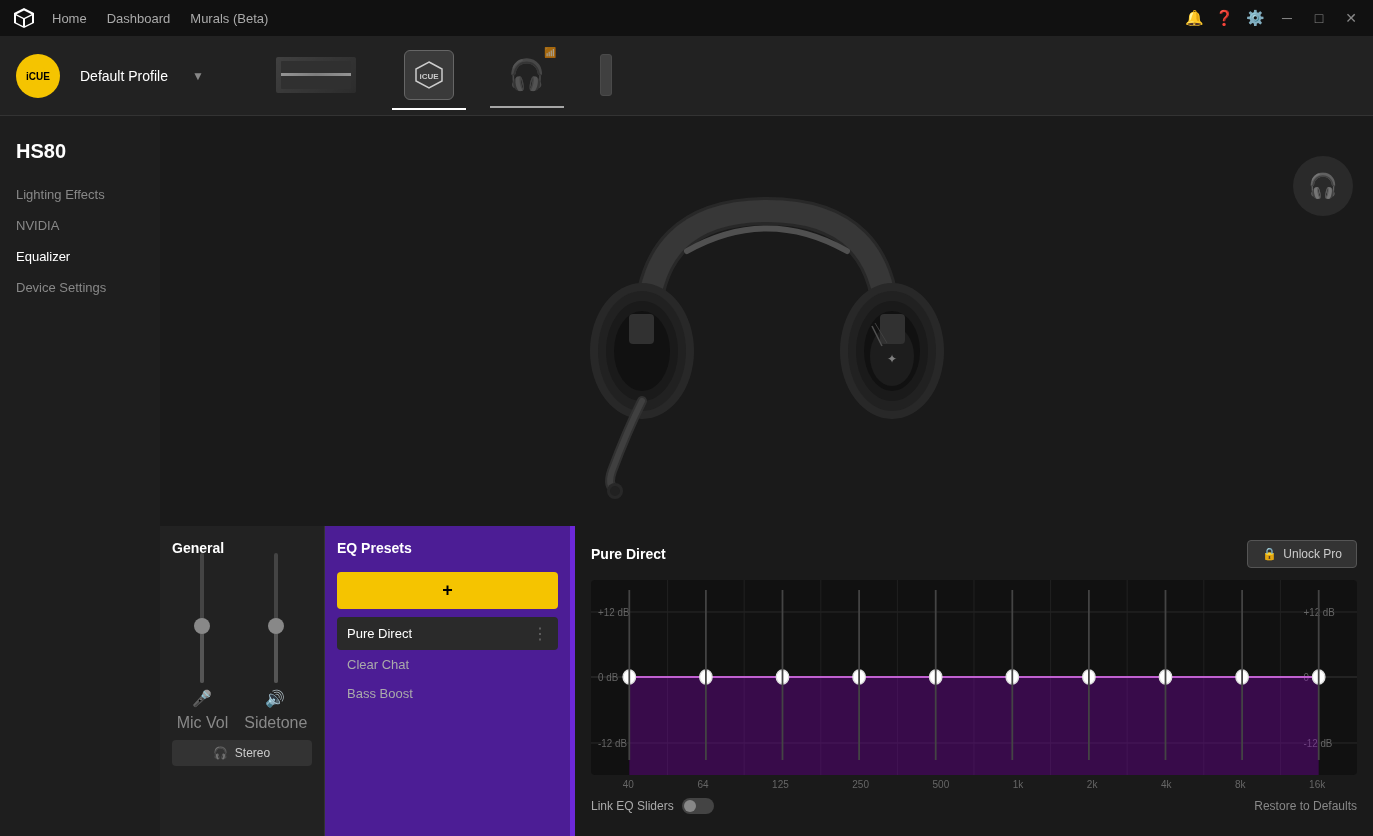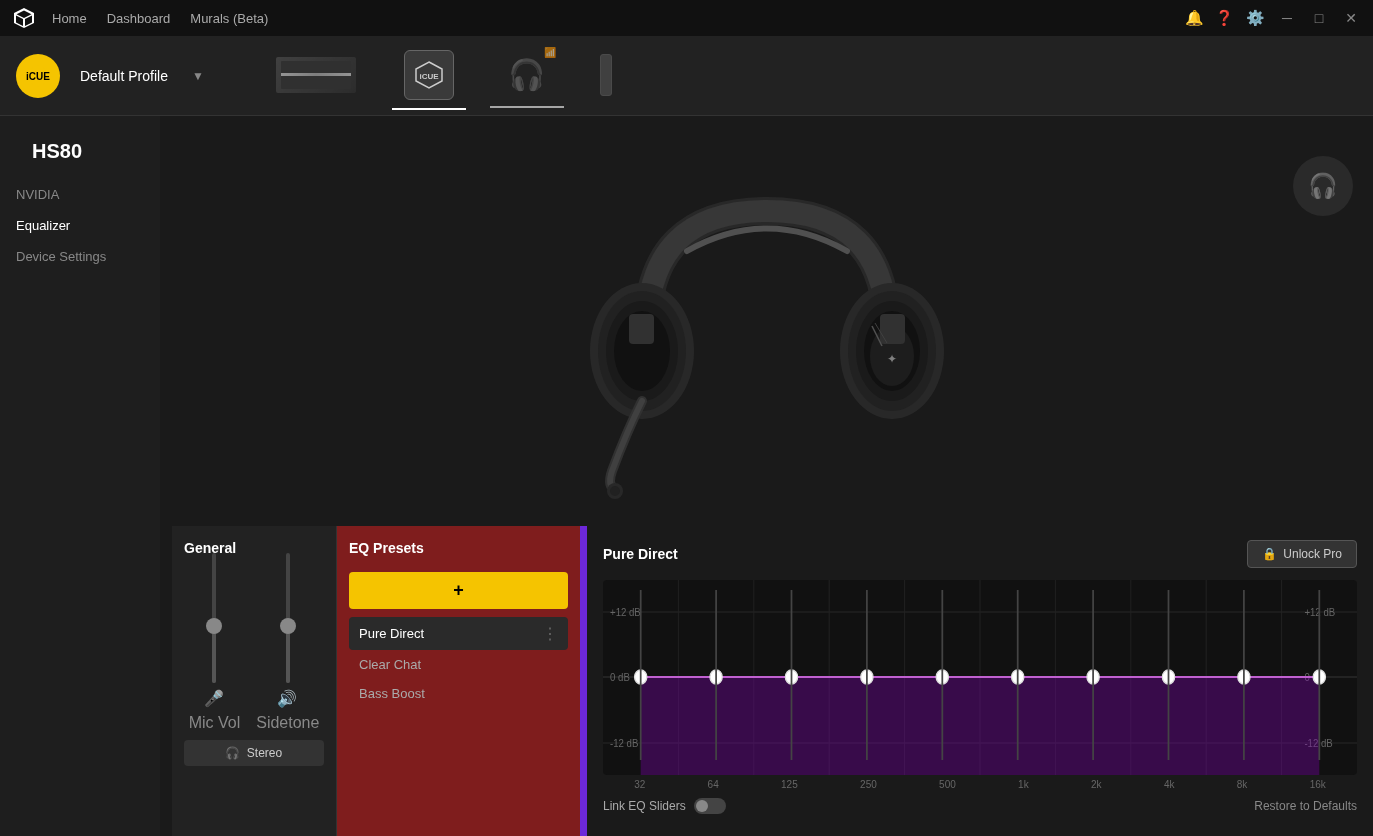--- a/index.html
+++ b/index.html
@@ -114,21 +114,21 @@
     #sidebar {
       width: 160px;
       background: #1e1e1e;
       padding: 16px 0;
       flex-shrink: 0;
     }
     .device-title {
       color: #fff;
       font-size: 20px;
       font-weight: 600;
-      padding: 8px 32px 16px;
+      padding: 8px 16px 16px;
     }
     .sidebar-item {
       padding: 8px 16px;
       color: #888;
       cursor: pointer;
       font-size: 13px;
     }
     .sidebar-item.active {
       color: #fff;
       font-weight: 400;
@@ -424,20 +424,21 @@
     <div class="device-tab">
       <div style="width:12px; height:42px; background:#555; border-radius:3px; border:1px solid #666;"></div>
     </div>
   </div>
 </div>
 
 <div id="main">
 
   <div id="sidebar">
     <div class="device-title">HS80</div>
+    <div class="sidebar-item">Lighting Effects</div>
     <div class="sidebar-item">NVIDIA</div>
     <div class="sidebar-item active">Equalizer</div>
     <div class="sidebar-item">Device Settings</div>
   </div>
 
   <div id="center-content" style="position:relative; flex:1;">
 
     <div style="position:absolute; top:20px; left:0; right:0; bottom:310px; display:flex; align-items:center; justify-content:center;">
       <svg width="420" height="360" viewBox="0 0 420 360" style="opacity:0.92;">
 
@@ -471,21 +472,21 @@
 
         <line x1="315" y1="175" x2="325" y2="195" stroke="#555" stroke-width="1.5"></line>
         <line x1="318" y1="172" x2="330" y2="192" stroke="#444" stroke-width="1"></line>
       </svg>
     </div>
 
     <div style="position:absolute; top:40px; right:20px; width:60px; height:60px; background:#2a2a2a; border-radius:50%; display:flex; align-items:center; justify-content:center;">
       <span style="font-size:24px; color:#666;">🎧</span>
     </div>
 
-    <div id="bottom-panel" style="position:absolute; bottom:0; left:12px; right:0; height:310px; display:flex; background:#1e1e1e;">
+    <div id="bottom-panel" style="position:absolute; bottom:0; left:0; right:0; height:310px; display:flex; background:#1e1e1e;">
 
       <div id="general-panel" style="width:165px; background:#222; padding:14px 12px; flex-shrink:0; border-right:1px solid #333;">
         <div class="panel-title">General</div>
         <div class="sliders-row">
 
           <div class="slider-container">
             <div class="vertical-slider-track">
               <div class="vertical-slider-fill" style="height:40%; background:#555;"></div>
               <div class="slider-thumb" style="bottom:38%;"></div>
             </div>
@@ -501,21 +502,21 @@
             <span class="slider-icon">🔊</span>
             <span class="slider-label">Sidetone</span>
           </div>
         </div>
         <button class="stereo-btn">
           <span>🎧</span>
           <span>Stereo</span>
         </button>
       </div>
 
-      <div id="eq-presets-panel" style="width:250px; background:#7f1d1d; padding:14px 12px; flex-shrink:0; border-right:7px solid #6d28d9;">
+      <div id="eq-presets-panel" style="width:250px; background:#4c1d95; padding:14px 12px; flex-shrink:0; border-right:5px solid #6d28d9;">
         <div class="panel-title">EQ Presets</div>
         <button class="add-preset-btn">
           <span>+</span>
         </button>
         <div class="preset-item active">
           <span>Pure Direct</span>
           <span class="preset-more">⋮</span>
         </div>
         <div class="preset-item">
           <span>Clear Chat</span>
@@ -581,21 +582,21 @@
             <line x1="387" y1="10" x2="387" y2="180" stroke="#444" stroke-width="2"></line>
             <line x1="473" y1="10" x2="473" y2="180" stroke="#444" stroke-width="2"></line>
             <line x1="559" y1="10" x2="559" y2="180" stroke="#444" stroke-width="2"></line>
             <line x1="645" y1="10" x2="645" y2="180" stroke="#444" stroke-width="2"></line>
             <line x1="731" y1="10" x2="731" y2="180" stroke="#444" stroke-width="2"></line>
             <line x1="817" y1="10" x2="817" y2="180" stroke="#444" stroke-width="2"></line>
           </svg>
         </div>
 
         <div class="eq-freq-labels" style="padding: 4px 0 0 0; display:flex; justify-content:space-around;">
-          <span>32</span>
+          <span>40</span>
           <span>64</span>
           <span>125</span>
           <span>250</span>
           <span>500</span>
           <span>1k</span>
           <span>2k</span>
           <span>4k</span>
           <span>8k</span>
           <span>16k</span>
         </div>

